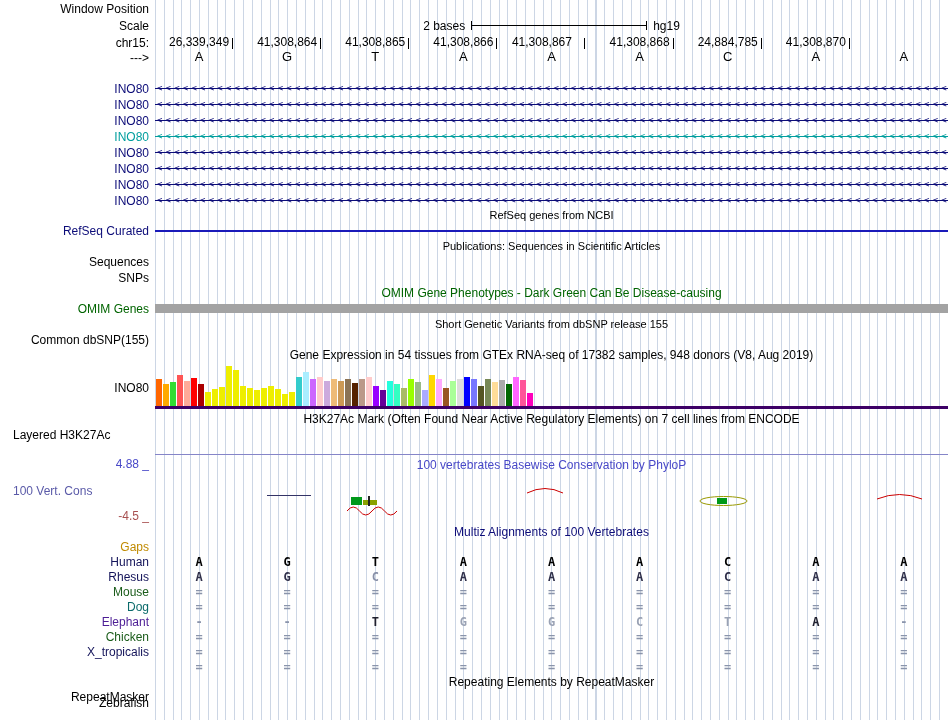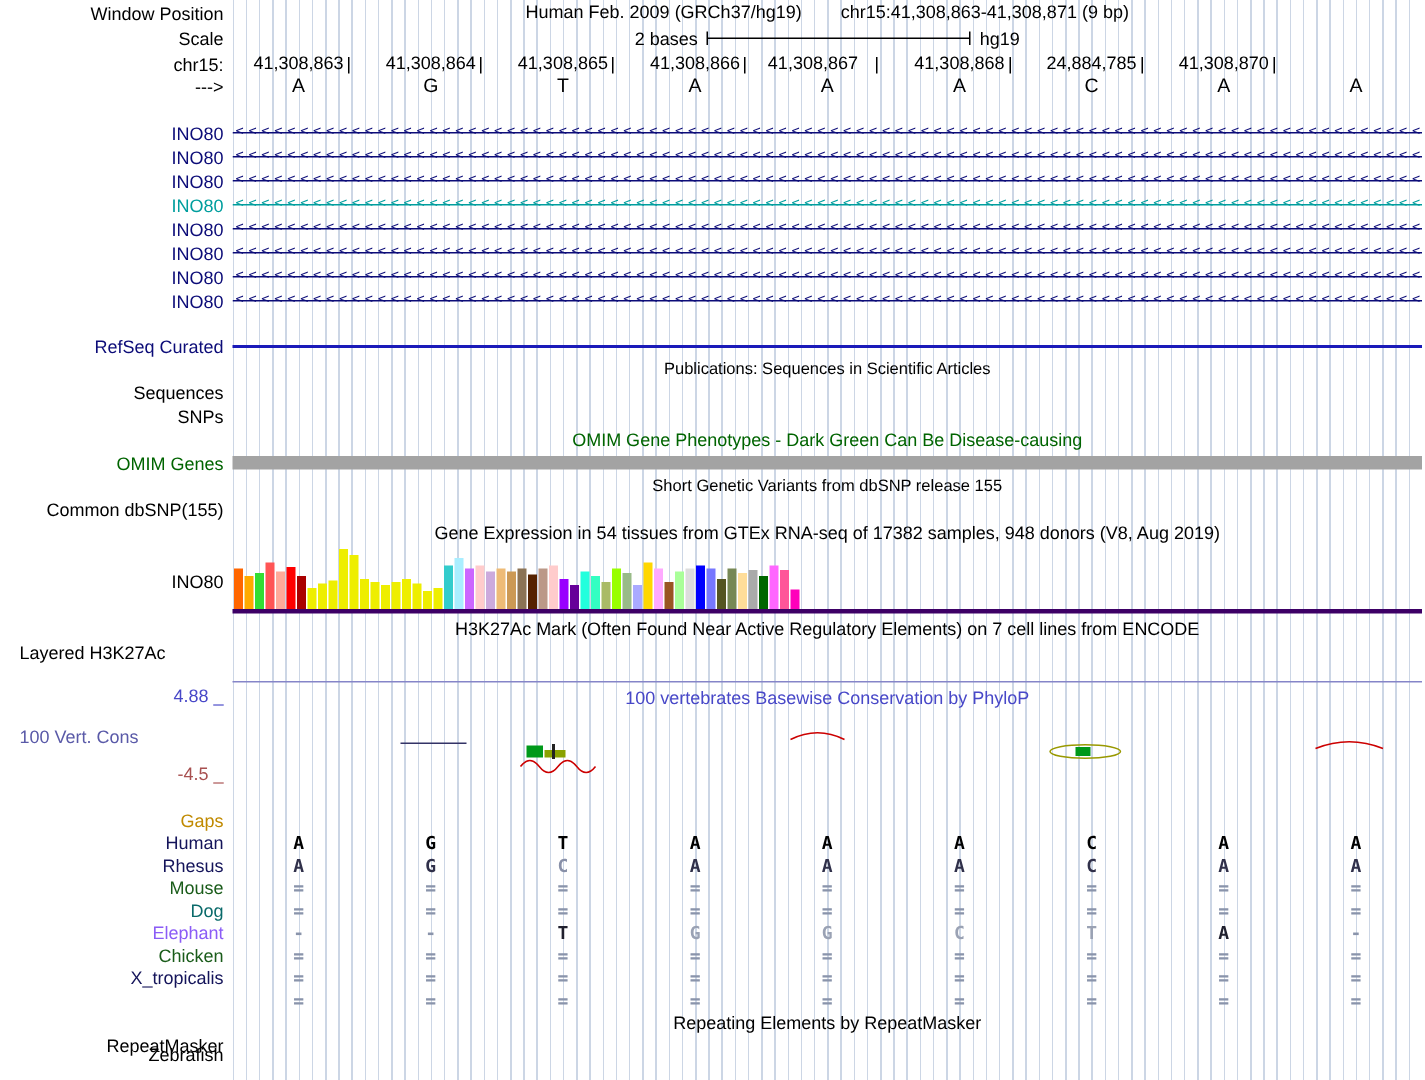--- a/index.html
+++ b/index.html
@@ -71,41 +71,38 @@
       <div class="lbl" style="top: 130px; color: rgb(0, 158, 158);">INO80</div>
       <div class="lbl" style="top: 146px; color: rgb(12, 12, 120);">INO80</div>
       <div class="lbl" style="top: 162px; color: rgb(12, 12, 120);">INO80</div>
       <div class="lbl" style="top: 178px; color: rgb(12, 12, 120);">INO80</div>
       <div class="lbl" style="top: 194px; color: rgb(12, 12, 120);">INO80</div>
       <div class="lbl" style="top: 540px; line-height: 15px; color: rgb(192, 138, 0);">Gaps</div>
       <div class="lbl" style="top: 555px; line-height: 15px; color: rgb(20, 20, 90);">Human</div>
       <div class="lbl" style="top: 570px; line-height: 15px; color: rgb(20, 20, 90);">Rhesus</div>
       <div class="lbl" style="top: 585px; line-height: 15px; color: rgb(26, 92, 26);">Mouse</div>
       <div class="lbl" style="top: 600px; line-height: 15px; color: rgb(10, 106, 106);">Dog</div>
-      <div class="lbl" style="top: 615px; line-height: 15px; color: #8b5cf6;">Elephant</div>
+      <div class="lbl" style="top: 615px; line-height: 15px; color: #4c1d95;">Elephant</div>
       <div class="lbl" style="top: 630px; line-height: 15px; color: rgb(26, 92, 26);">Chicken</div>
       <div class="lbl" style="top: 645px; line-height: 15px; color: rgb(20, 20, 90);">X_tropicalis</div>
       <div class="lbl" style="top: 696px; line-height: 15px; color: #000000;">Zebrafish</div>
     </div>
 
   <div class="plot" id="plot">
-    <div class="hdr">
-      <span>Human Feb. 2009 (GRCh37/hg19)</span>
-      <span>chr15:41,308,863-41,308,871 (9 bp)</span>
-    </div>
 
     <div class="scalerow">
       <span>2 bases</span>
       <span class="scalebar">
           <i></i>
         </span>
       <span>hg19</span>
     </div>
 
 
+    <div class="title small" style="top:209px">RefSeq genes from NCBI</div>
     <div class="hline" id="refseq-line" style="background: rgb(26, 26, 185);"></div>
 
     <div class="title small" style="top:240px">Publications: Sequences in Scientific Articles</div>
 
     <div class="title" style="top: 287px; color: rgb(0, 100, 0);">OMIM Gene Phenotypes - Dark Green Can Be Disease-causing</div>
     <div class="hline" id="omim-bar" style="background: rgb(163, 163, 163);"></div>
 
     <div class="title small" style="top:318px">Short Genetic Variants from dbSNP release 155</div>
 
     <div class="title" style="top:349px">Gene Expression in 54 tissues from GTEx RNA-seq of 17382 samples, 948 donors (V8, Aug 2019)</div>
@@ -165,23 +162,24 @@
         <div class="gbar" style="left: 365px; height: 26px; background: rgb(255, 85, 153);"></div>
         <div class="gbar" style="left: 372px; height: 13px; background: rgb(255, 0, 187);"></div>
       </div>
     <div class="hline" id="gtex-base" style="background: rgb(61, 0, 102);"></div>
 
     <div class="title" style="top:413px">H3K27Ac Mark (Often Found Near Active Regulatory Elements) on 7 cell lines from ENCODE</div>
     <div class="hline" id="h3k-base" style="background: rgb(133, 133, 200);"></div>
 
     <div class="title" style="top: 459px; color: rgb(72, 72, 200);">100 vertebrates Basewise Conservation by PhyloP</div>
 
+    <div class="title" style="top: 526px; color: rgb(12, 12, 120);">Multiz Alignments of 100 Vertebrates</div>
 
     <div class="title" style="top:676px">Repeating Elements by RepeatMasker</div>
-  <div class="pos" style="left: 0px; top: 36px; width: 88.1111px;">41,308,863</div>
+  <div class="pos" style="left: 0px; top: 36px; width: 88.1111px;">26,339,349</div>
       <div class="tick" style="left: 77px; top: 38px;"></div>
       <div class="pos" style="left: 88.1111px; top: 36px; width: 88.1111px;">41,308,864</div>
       <div class="tick" style="left: 165px; top: 38px;"></div>
       <div class="pos" style="left: 176.222px; top: 36px; width: 88.1111px;">41,308,865</div>
       <div class="tick" style="left: 253px; top: 38px;"></div>
       <div class="pos" style="left: 264.333px; top: 36px; width: 88.1111px;">41,308,866</div>
       <div class="tick" style="left: 341px; top: 38px;"></div>
       <div class="pos" style="left: 352.444px; top: 36px; width: 69px;">41,308,867</div>
       <div class="tick" style="left: 429px; top: 38px;"></div>
       <div class="pos" style="left: 440.556px; top: 36px; width: 88.1111px;">41,308,868</div>

